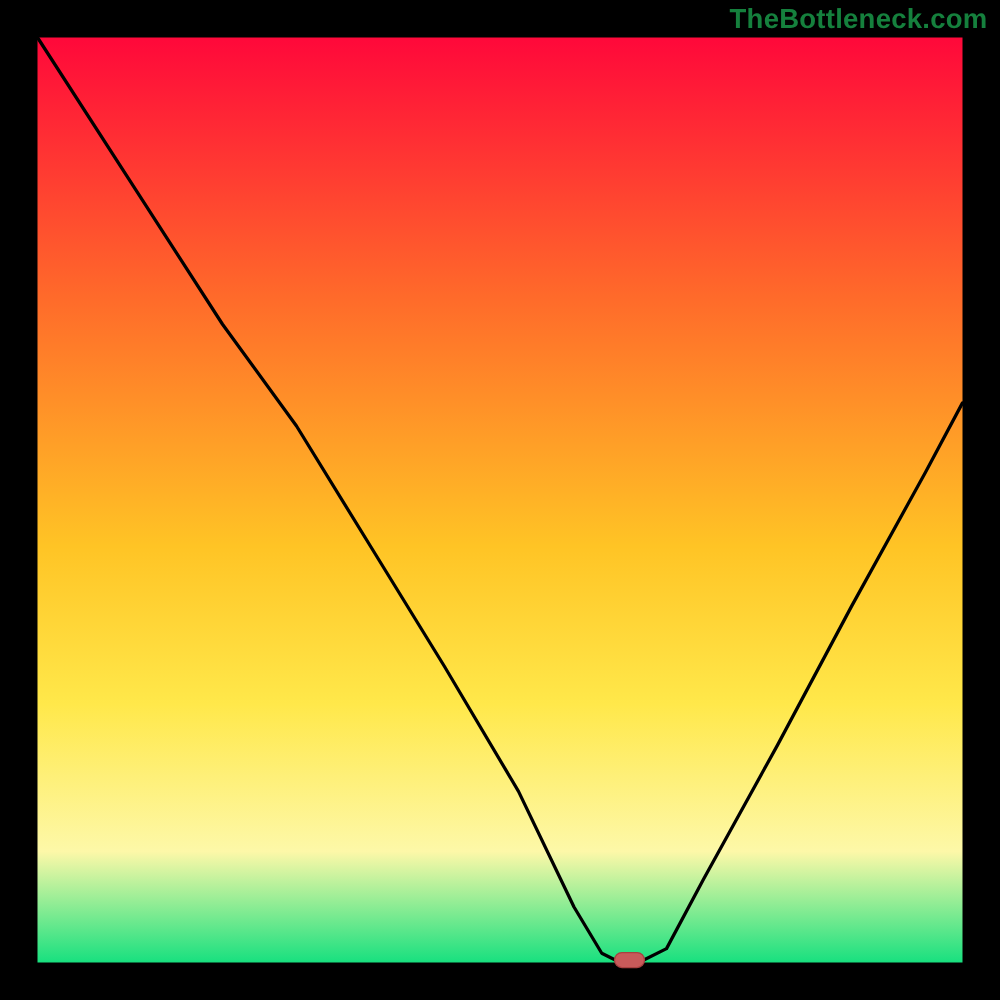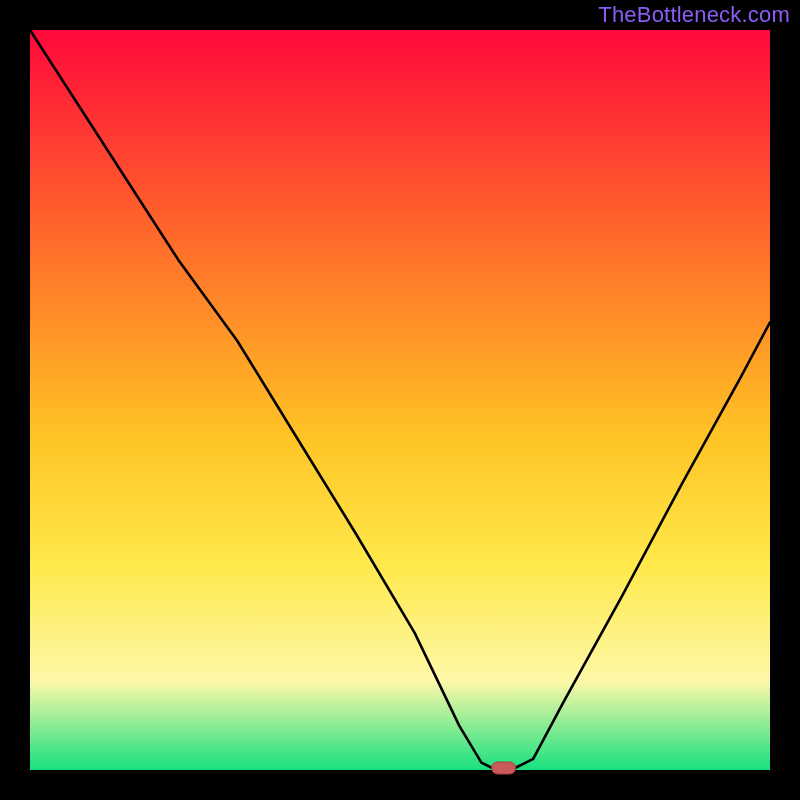--- a/index.html
+++ b/index.html
@@ -11,22 +11,22 @@
   .wrap {
     width: 800px;
     height: 800px;
     position: relative;
   }
   .watermark {
     position: absolute;
     top: 2px;
     right: 10px;
     font-size: 22px;
-    font-weight: 400;
-    color: #8b5cf6;
+    font-weight: 700;
+    color: #15803d;
     letter-spacing: 0.2px;
     z-index: 10;
   }
   svg.plot {
     position: absolute;
     left: 0;
     top: 0;
   }
 </style>
 </head>

